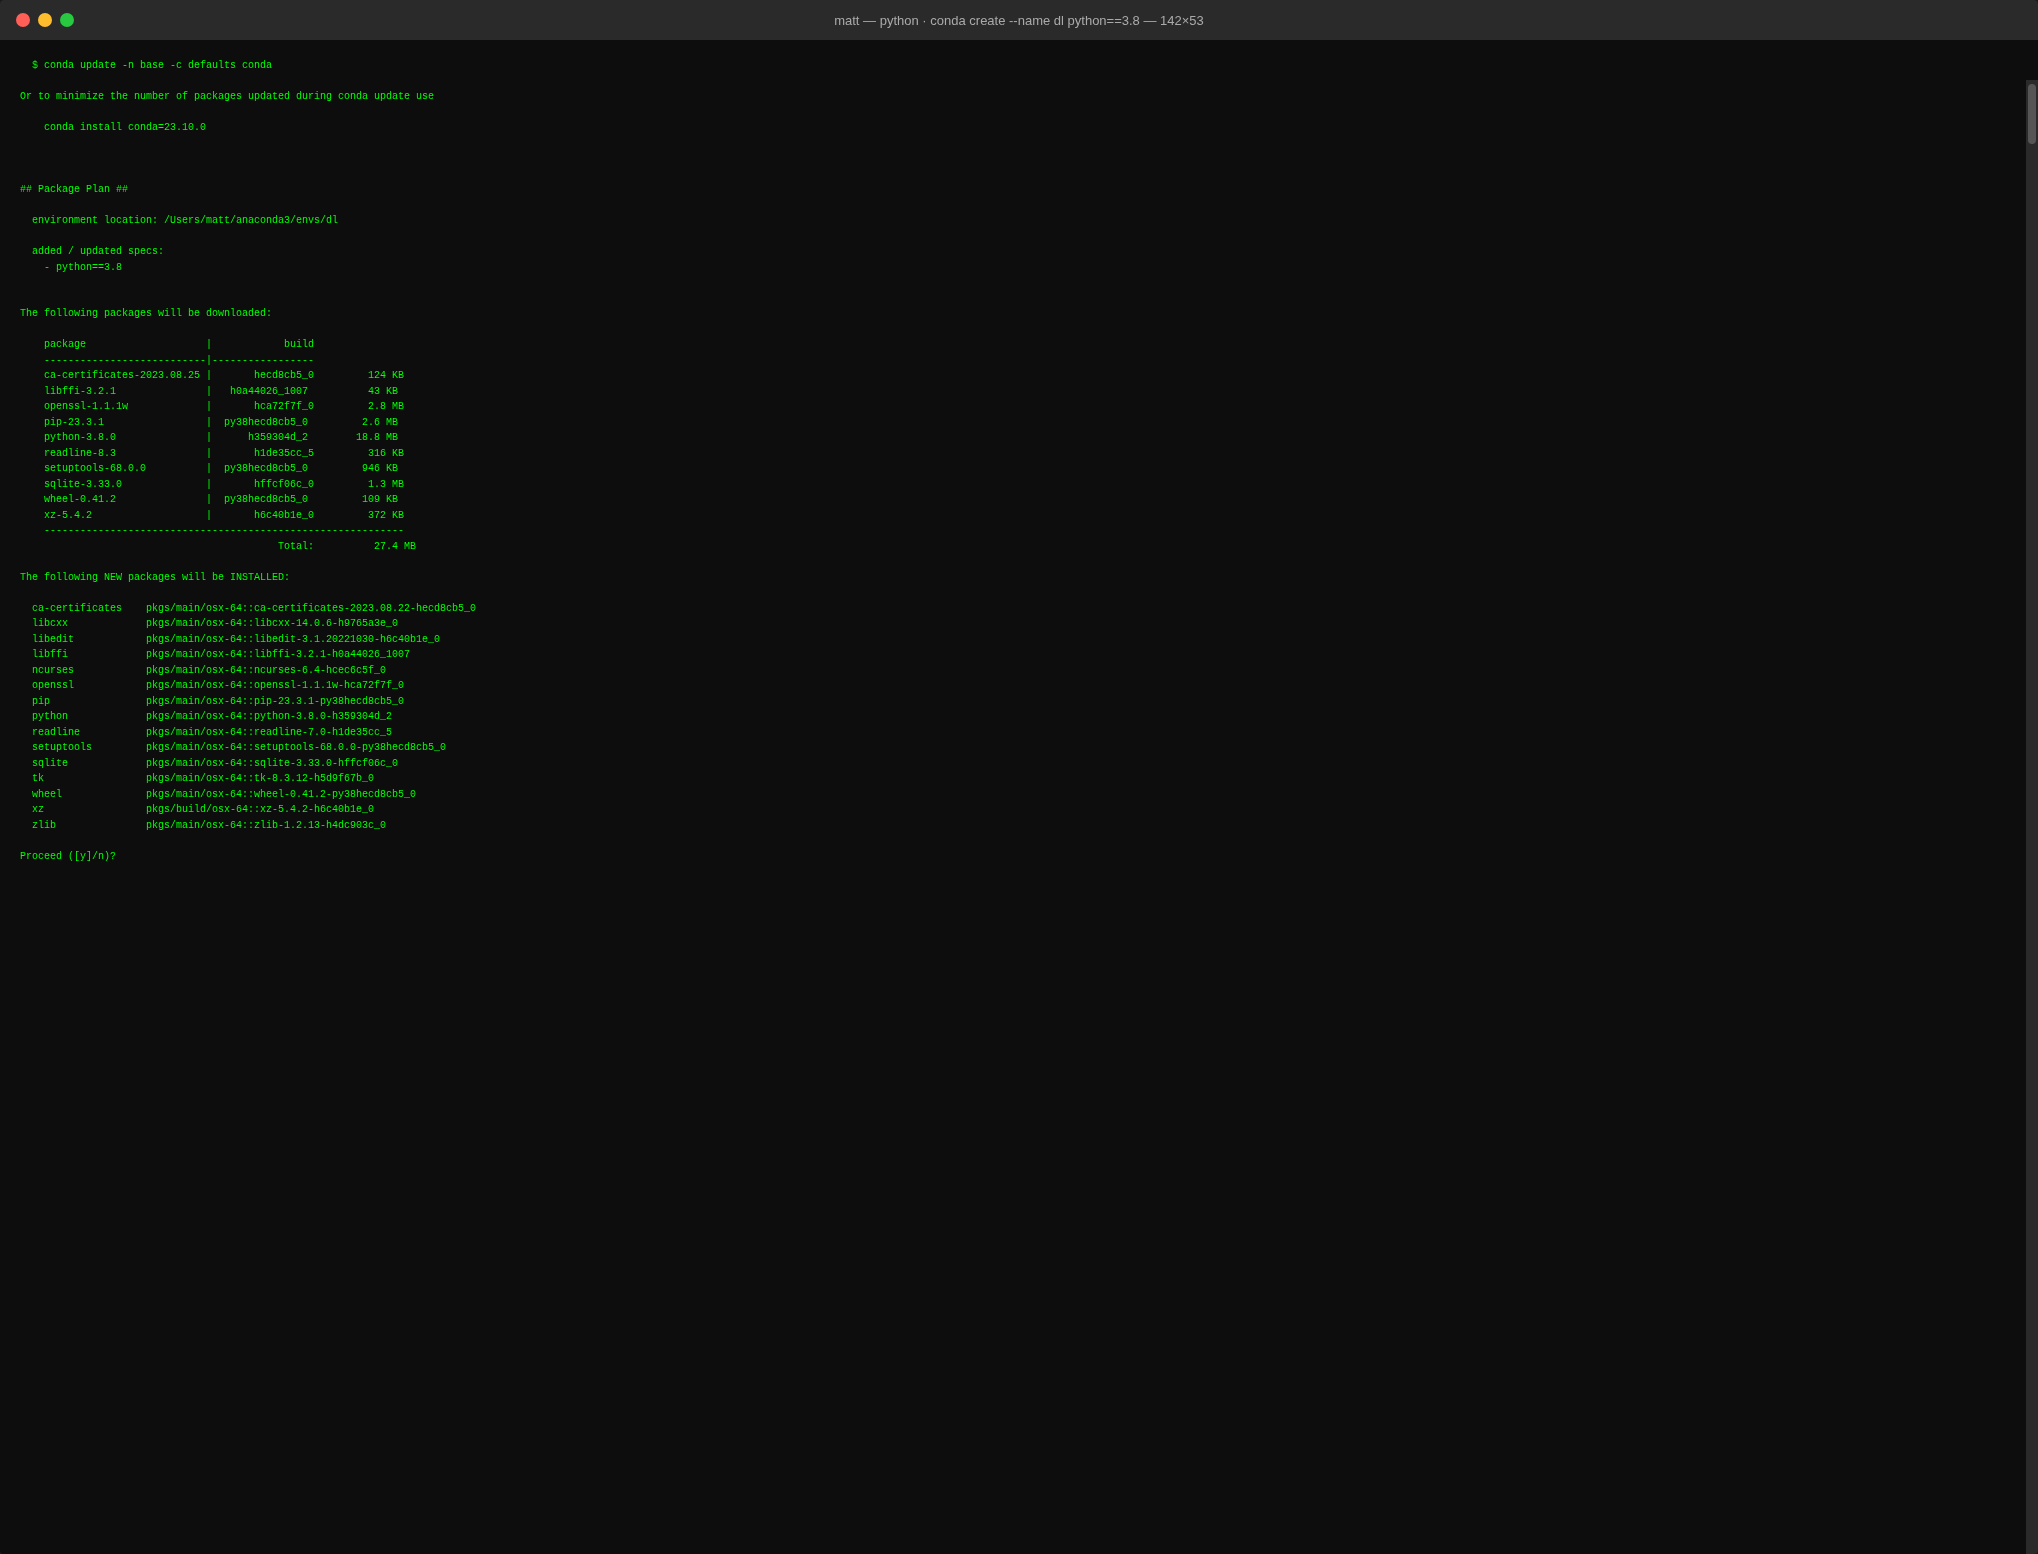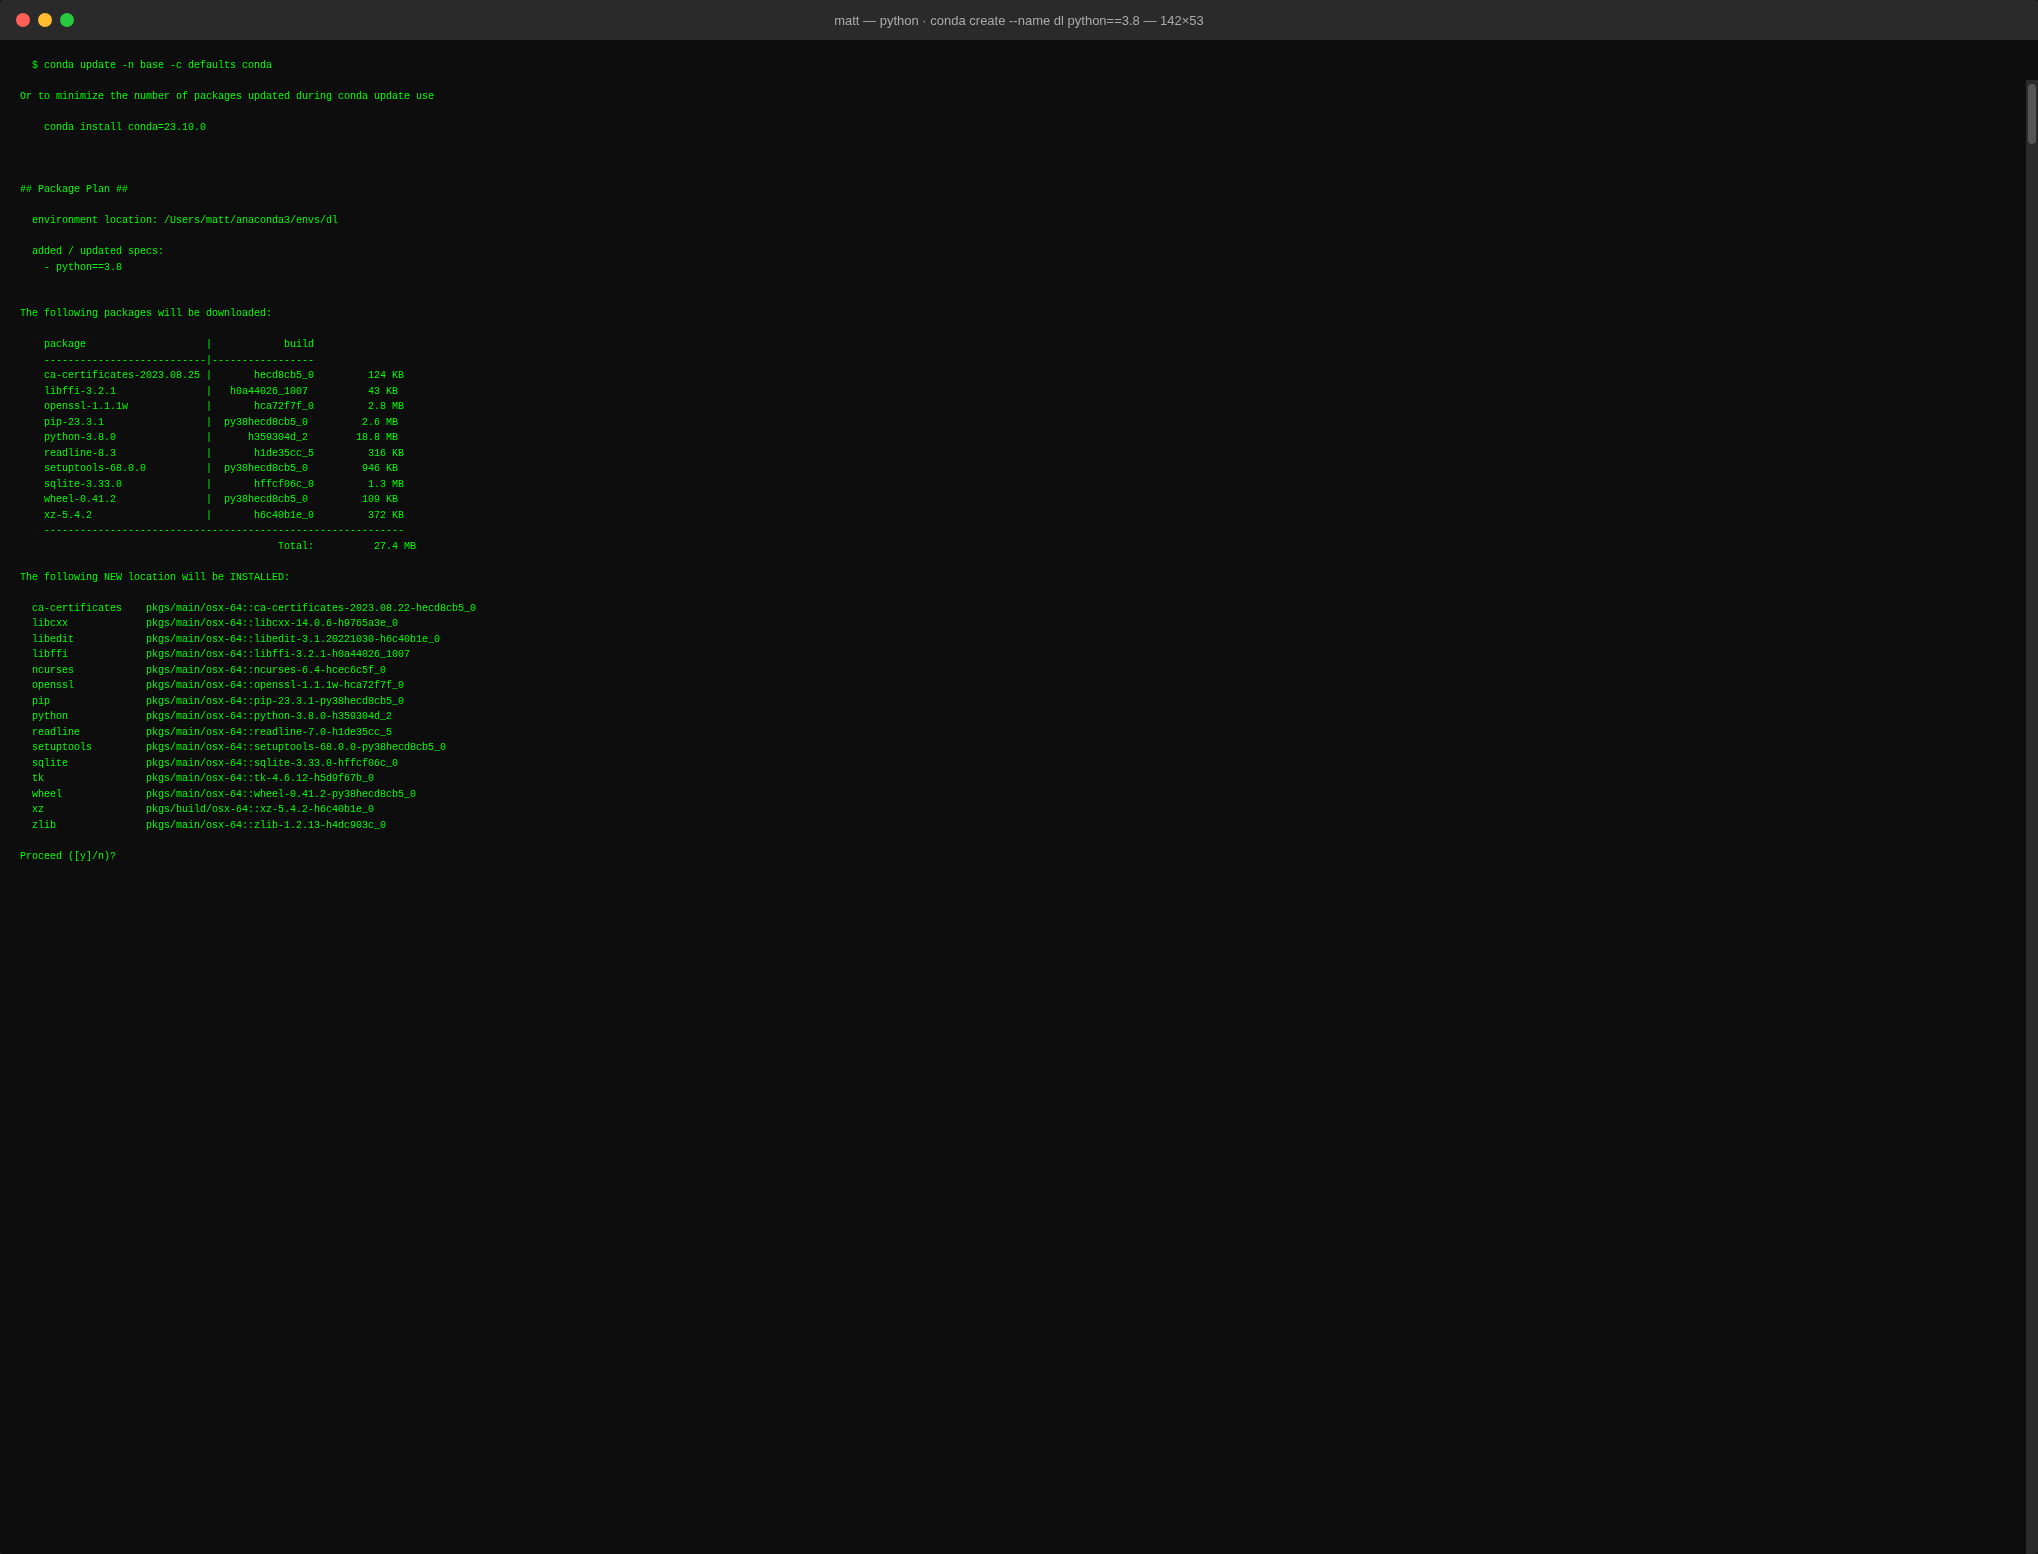--- a/index.html
+++ b/index.html
@@ -134,34 +134,34 @@
         <div class="line">    pip-23.3.1                 |  py38hecd8cb5_0         2.6 MB</div>
         <div class="line">    python-3.8.0               |      h359304d_2        18.8 MB</div>
         <div class="line">    readline-8.3               |       h1de35cc_5         316 KB</div>
         <div class="line">    setuptools-68.0.0          |  py38hecd8cb5_0         946 KB</div>
         <div class="line">    sqlite-3.33.0              |       hffcf06c_0         1.3 MB</div>
         <div class="line">    wheel-0.41.2               |  py38hecd8cb5_0         109 KB</div>
         <div class="line">    xz-5.4.2                   |       h6c40b1e_0         372 KB</div>
         <div class="line">    ------------------------------------------------------------</div>
         <div class="line">                                           Total:          27.4 MB</div>
         <div class="line">&nbsp;</div>
-        <div class="line">The following NEW location will be INSTALLED:</div>
+        <div class="line">The following NEW packages will be INSTALLED:</div>
         <div class="line">&nbsp;</div>
         <div class="line">  ca-certificates    pkgs/main/osx-64::ca-certificates-2023.08.22-hecd8cb5_0</div>
         <div class="line">  libcxx             pkgs/main/osx-64::libcxx-14.0.6-h9765a3e_0</div>
         <div class="line">  libedit            pkgs/main/osx-64::libedit-3.1.20221030-h6c40b1e_0</div>
         <div class="line">  libffi             pkgs/main/osx-64::libffi-3.2.1-h0a44026_1007</div>
         <div class="line">  ncurses            pkgs/main/osx-64::ncurses-6.4-hcec6c5f_0</div>
         <div class="line">  openssl            pkgs/main/osx-64::openssl-1.1.1w-hca72f7f_0</div>
         <div class="line">  pip                pkgs/main/osx-64::pip-23.3.1-py38hecd8cb5_0</div>
         <div class="line">  python             pkgs/main/osx-64::python-3.8.0-h359304d_2</div>
         <div class="line">  readline           pkgs/main/osx-64::readline-7.0-h1de35cc_5</div>
         <div class="line">  setuptools         pkgs/main/osx-64::setuptools-68.0.0-py38hecd8cb5_0</div>
         <div class="line">  sqlite             pkgs/main/osx-64::sqlite-3.33.0-hffcf06c_0</div>
-        <div class="line">  tk                 pkgs/main/osx-64::tk-4.6.12-h5d9f67b_0</div>
+        <div class="line">  tk                 pkgs/main/osx-64::tk-8.3.12-h5d9f67b_0</div>
         <div class="line">  wheel              pkgs/main/osx-64::wheel-0.41.2-py38hecd8cb5_0</div>
         <div class="line">  xz                 pkgs/build/osx-64::xz-5.4.2-h6c40b1e_0</div>
         <div class="line">  zlib               pkgs/main/osx-64::zlib-1.2.13-h4dc903c_0</div>
         <div class="line">&nbsp;</div>
         <div class="line">Proceed ([y]/n)?</div>
       </div>
     <div class="scrollbar-track">
       <div class="scrollbar-thumb"></div>
     </div>
   </div>

